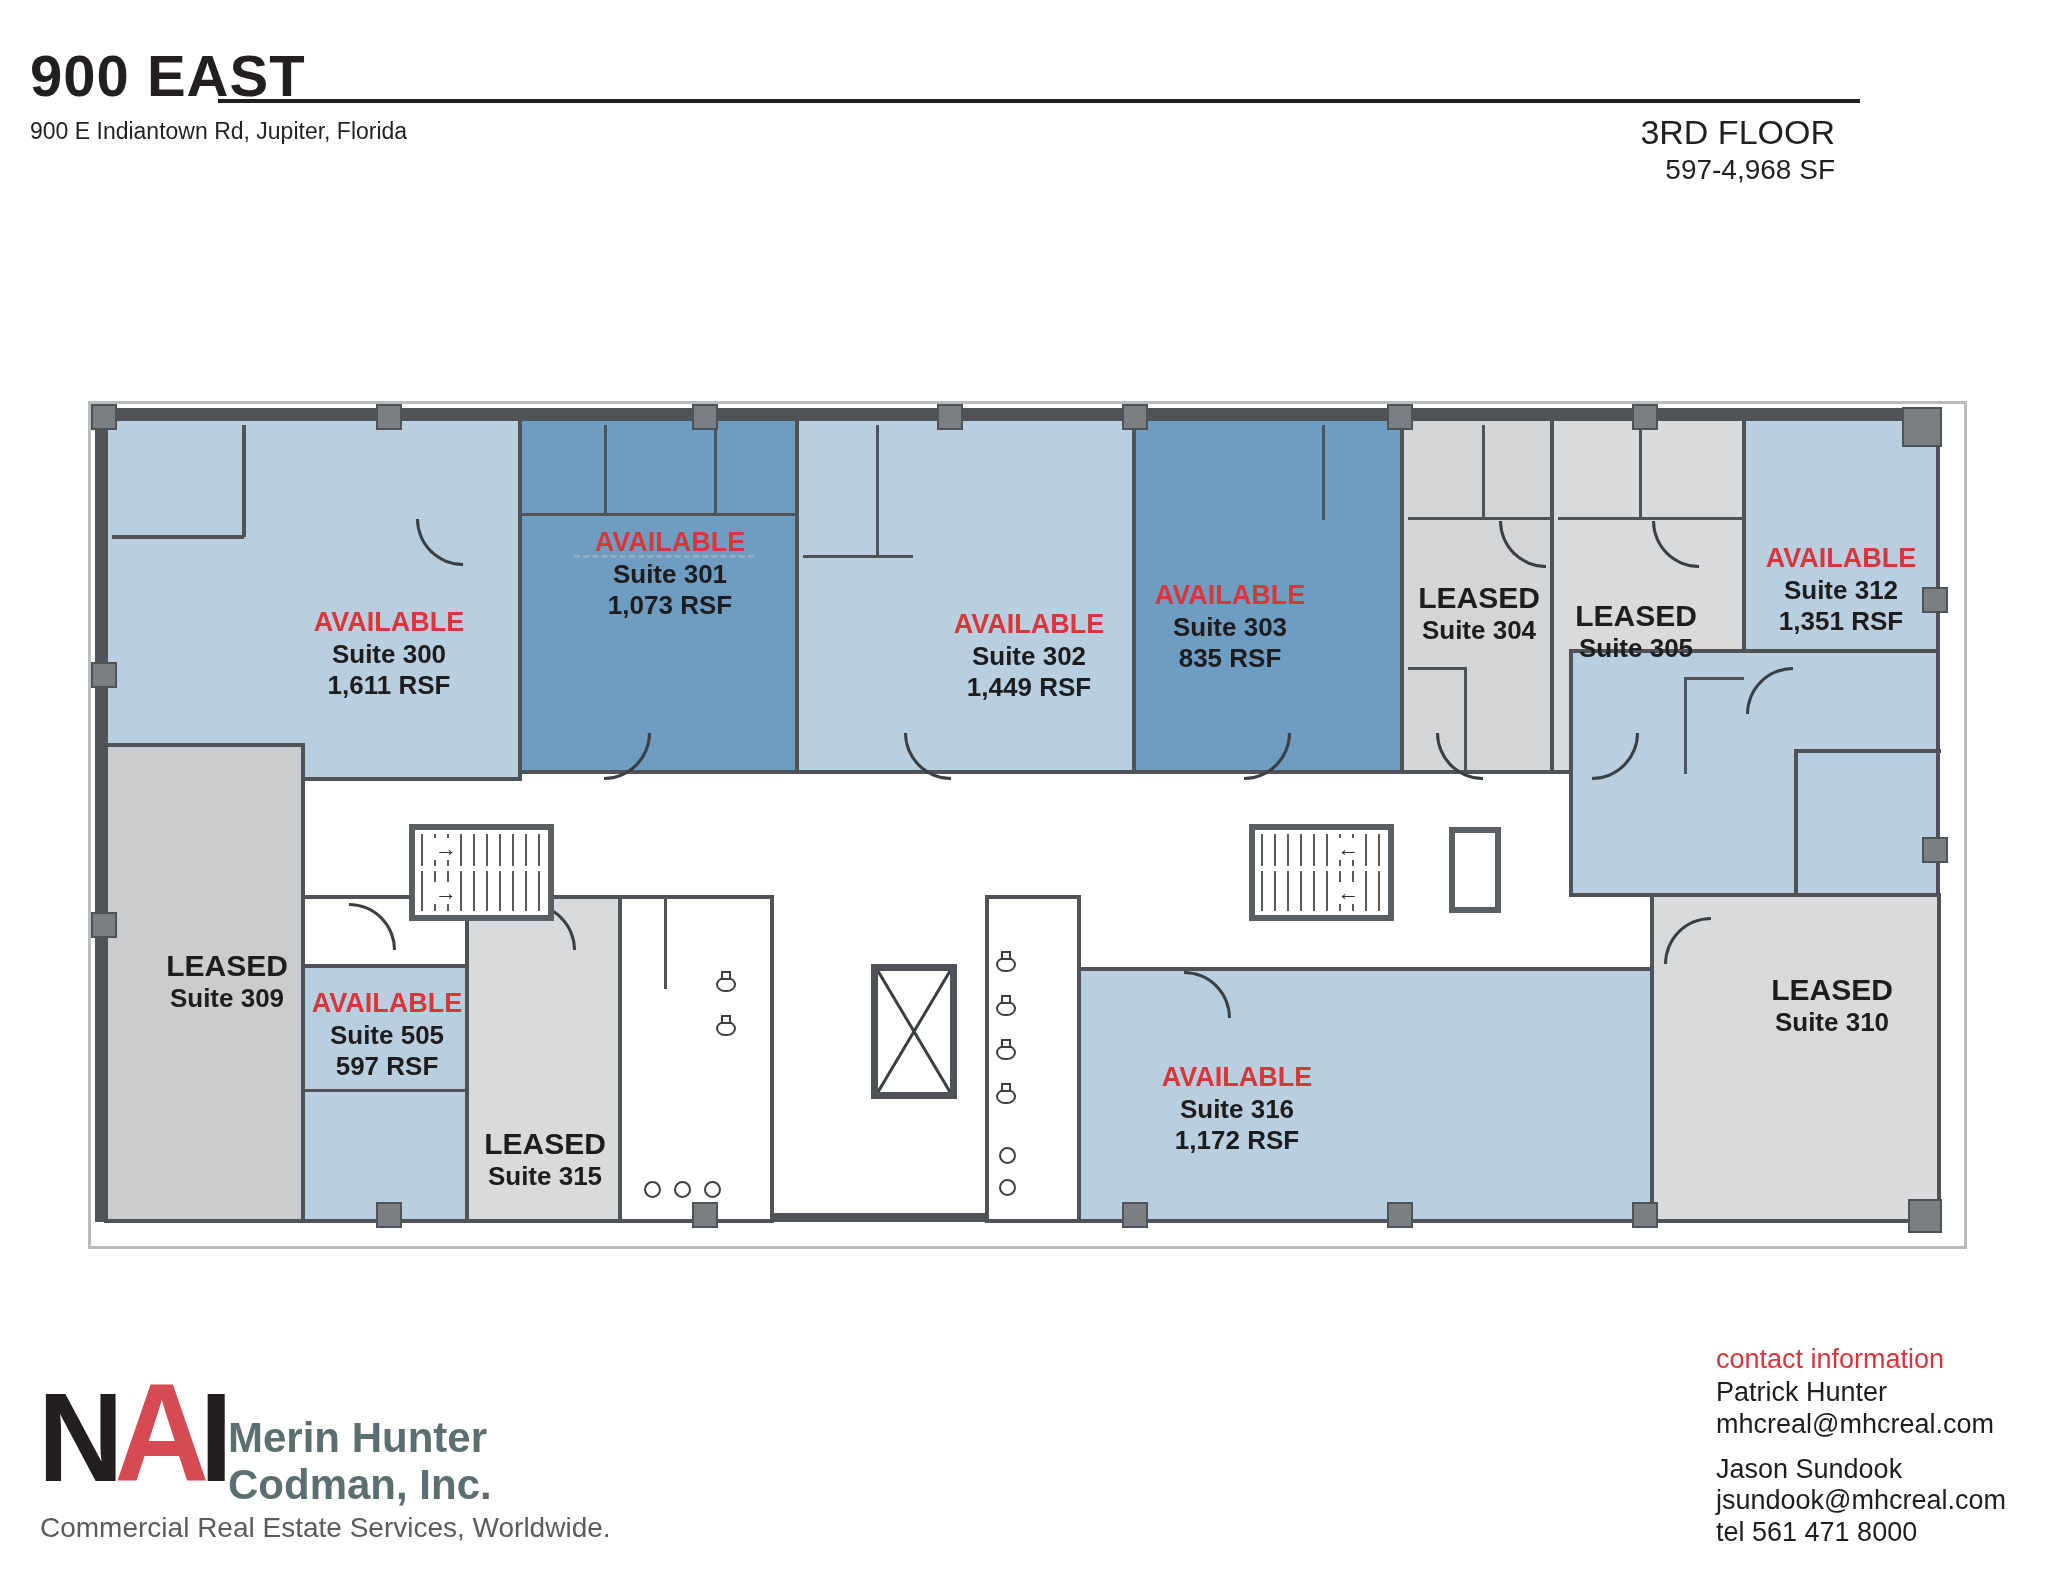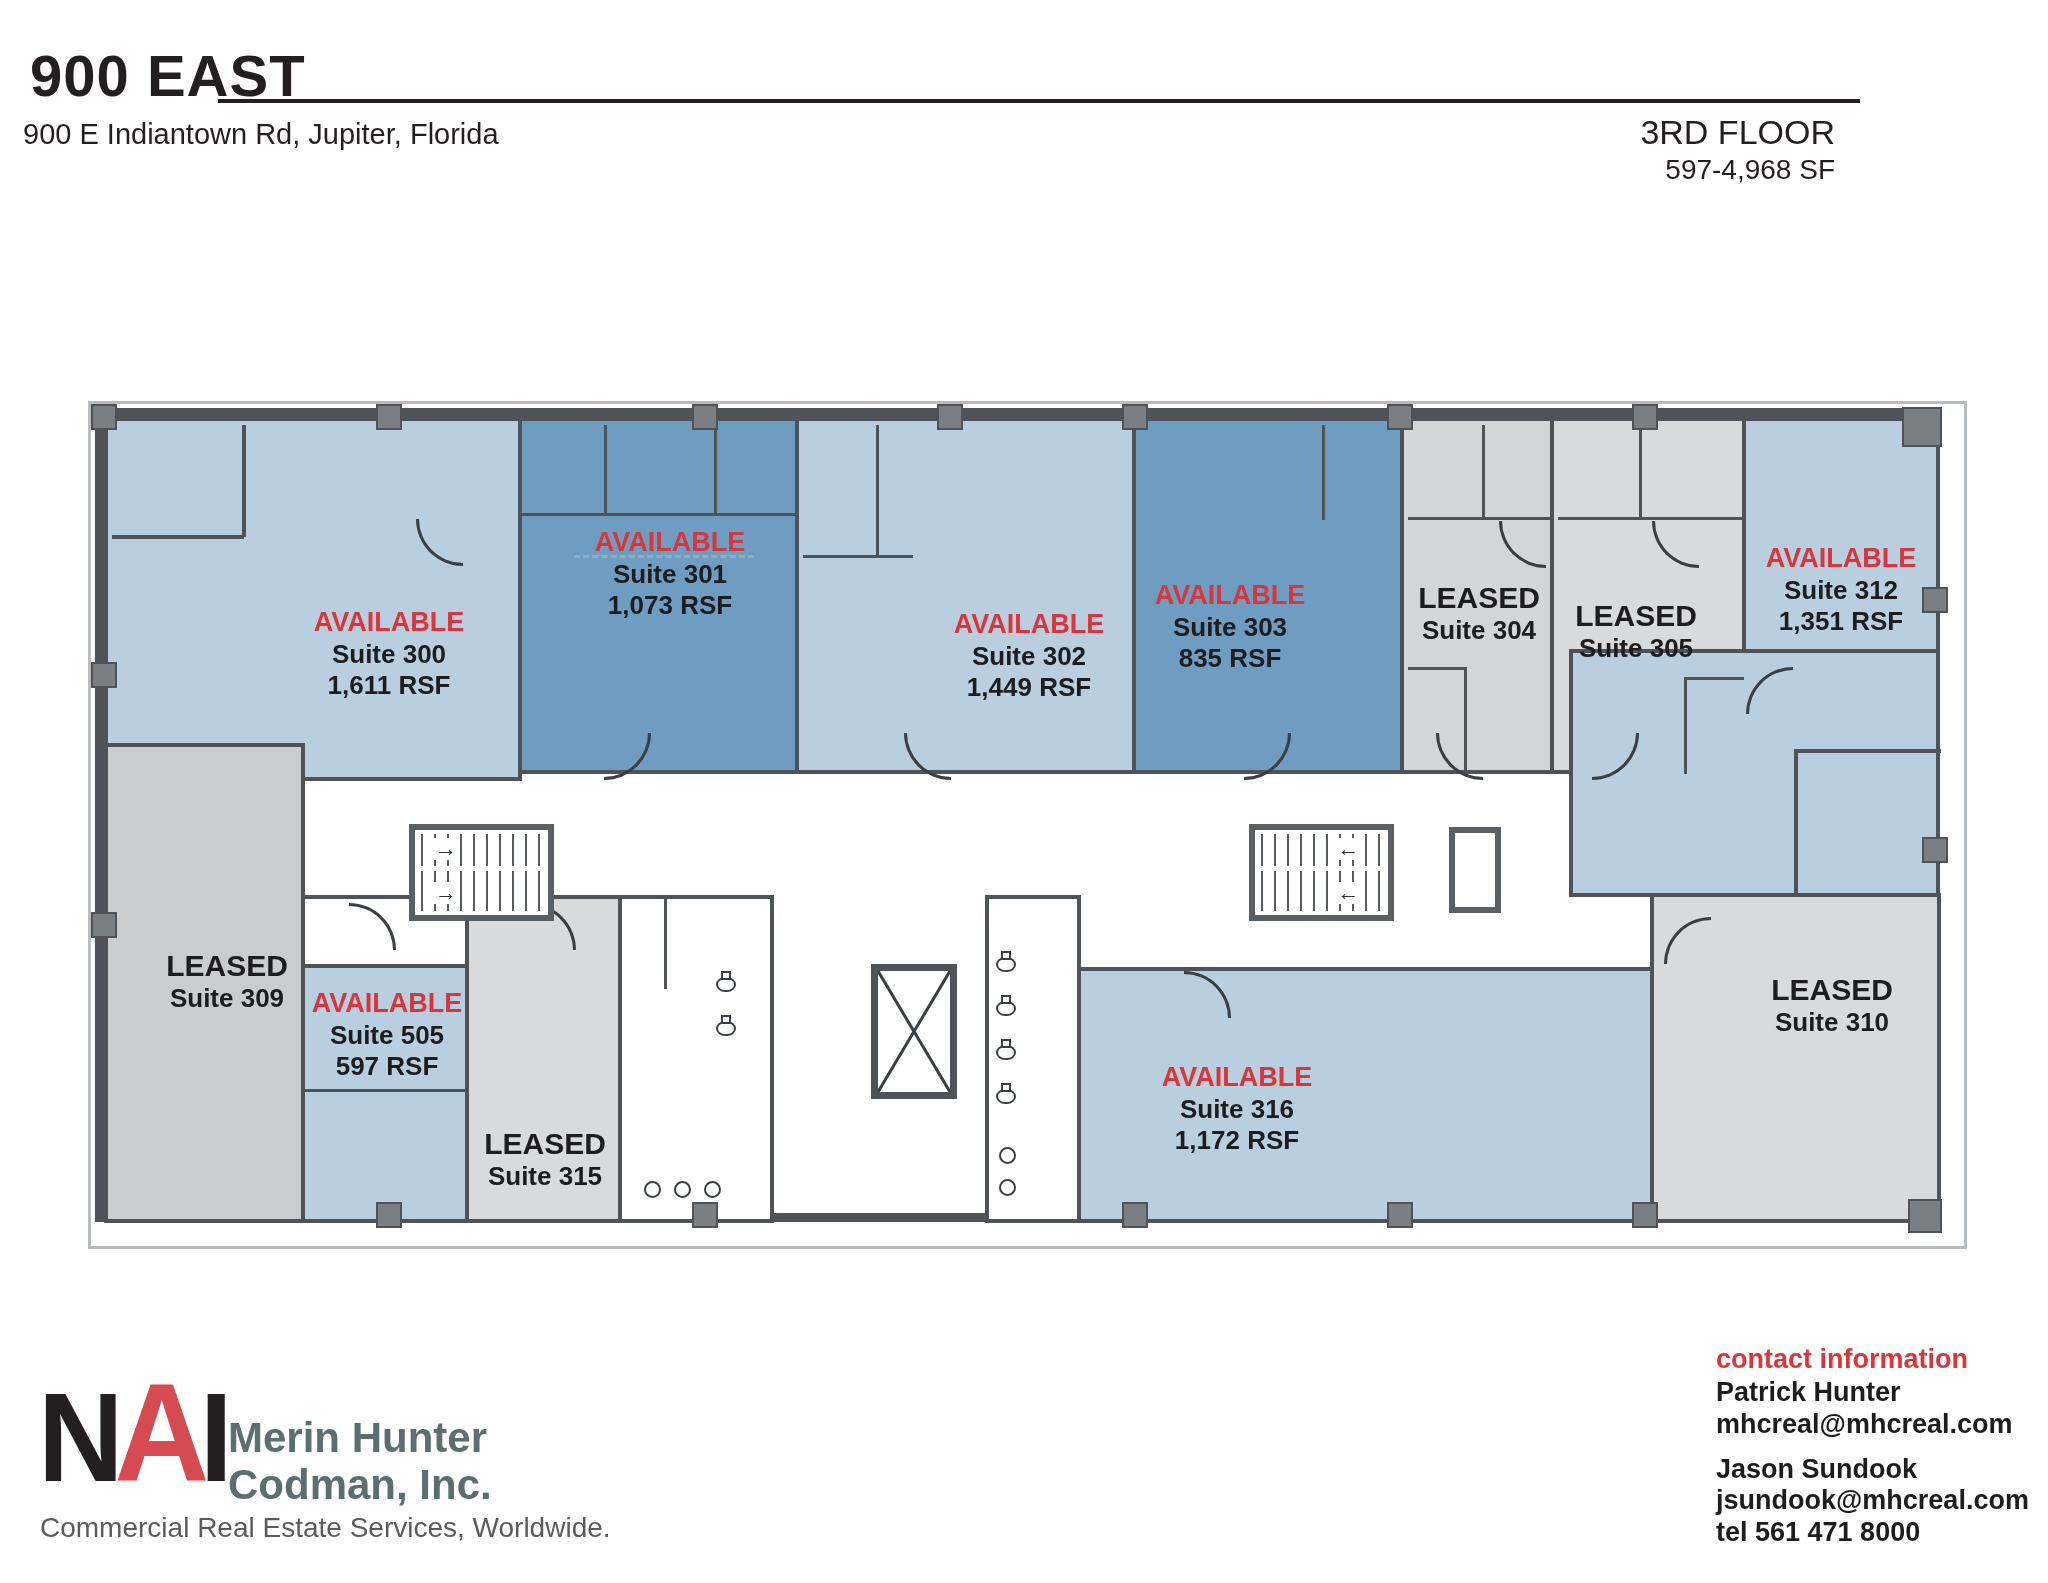--- a/index.html
+++ b/index.html
@@ -1,21 +1,21 @@
 <!DOCTYPE html>
 <html><head>
 <meta charset="utf-8">
 <style>
   html,body{margin:0;padding:0;background:#fff;}
   .page{position:relative;width:2048px;height:1583px;background:#fff;overflow:hidden;
         font-family:"Liberation Sans",sans-serif;color:#231f20;}
   
   .hdr-title{position:absolute;left:30px;top:42px;font-size:58px;font-weight:700;letter-spacing:1px;}
   .hdr-rule{position:absolute;left:218px;top:99px;width:1642px;height:4px;background:#231f20;}
-  .hdr-addr{position:absolute;left:23px;top:118px;font-size:29px;}
+  .hdr-addr{position:absolute;left:30px;top:118px;font-size:23px;}
   .hdr-right{position:absolute;left:1435px;top:112px;width:400px;text-align:right;line-height:1.2;}
   .hdr-floor{font-size:34px;}
   .hdr-size{font-size:28px;}
   
   .plan{position:absolute;left:95px;top:408px;width:1845px;height:814px;background:#fff;
         border:9px solid #4f5357;box-sizing:border-box;}
   .glass{position:absolute;left:-16px;top:-16px;width:1873px;height:842px;border:3px solid #b9bcbe;}
   .room{position:absolute;box-sizing:border-box;border:4px solid #4f5357;}
   .light{background:#b9cfe0;}
   .dark{background:#6f9dc2;}
@@ -47,21 +47,21 @@
   .toilet::before{content:"";position:absolute;left:3px;top:-8px;width:6px;height:5px;border:2px solid #3a3f44;background:#fff;}
   .sink{position:absolute;width:13px;height:13px;border:2px solid #3a3f44;border-radius:50%;background:#fff;}
   .footnote{position:absolute;left:1150px;top:1234px;width:620px;text-align:center;font-size:19px;color:#231f20;}
   
   .logo{position:absolute;left:38px;top:1378px;display:flex;align-items:flex-end;line-height:0.78;
         font-weight:800;transform:scaleX(0.94);transform-origin:left bottom;}
   .logo .n,.logo .i{font-size:126px;color:#231f20;}
   .logo .a{font-size:140px;color:#d64a52;margin:0 -10px;}
   .company{position:absolute;left:228px;top:1414px;font-size:42px;font-weight:700;color:#5b6e70;line-height:1.12;}
   .tagline{position:absolute;left:40px;top:1512px;font-size:28px;color:#5a5b5d;}
-  .contact{position:absolute;left:1716px;top:1344px;line-height:1.16;font-weight:bold;}
+  .contact{position:absolute;left:1716px;top:1344px;line-height:1.16;}
   .c-head{font-size:27px;color:#d9363c;margin-bottom:2px;}
   .c-line{font-size:27px;color:#1d1d1f;}
   .c-gap{height:14px;}
 </style>
 </head>
 <body>
 
 <div class="page">
 
   <div class="hdr-title">900 EAST</div>

